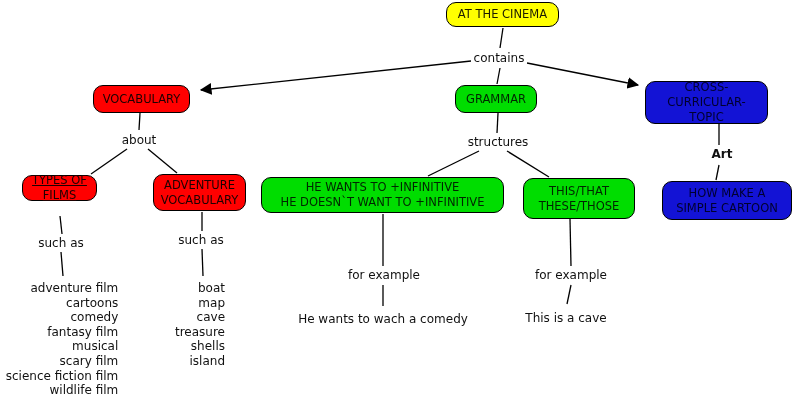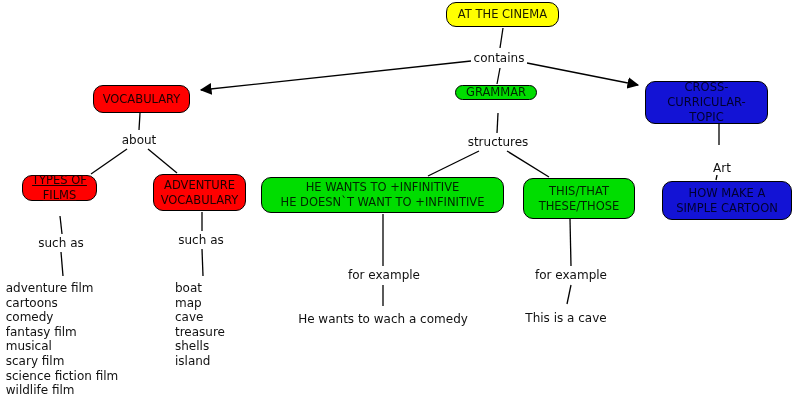--- a/index.html
+++ b/index.html
@@ -29,38 +29,38 @@
     transform:translate(-50%,-50%);
     font-size:12px;color:#111111;
     background:#ffffff;
     padding:0 2px;
     white-space:nowrap;
   }
   .textnode{
     position:absolute;
     transform:translateX(-50%);
     font-size:12px;line-height:14.6px;color:#111111;
-    text-align:left;white-space:nowrap;
+    text-align:right;white-space:nowrap;
   }
 
   
   #node-cinema        {left:446px;top:2px;  width:113px;height:25px;}
   #node-vocabulary    {left:93px; top:85px; width:97px; height:28px;}
-  #node-grammar       {left:455px;top:85px; width:82px; height:15px;}
+  #node-grammar       {left:455px;top:85px; width:82px; height:28px;}
   #node-cross-topic   {left:645px;top:81px; width:123px;height:43px;}
   #node-types-films   {left:22px; top:175px;width:75px; height:26px;text-decoration:underline;}
   #node-adventure     {left:153px;top:174px;width:93px; height:37px;}
   #node-he-wants      {left:261px;top:177px;width:243px;height:36px;}
   #node-this-that     {left:523px;top:178px;width:112px;height:41px;}
   #node-how-make      {left:662px;top:181px;width:130px;height:39px;}
 
   #label-contains        {left:499px;top:58px;}
   #label-about           {left:139px;top:140px;}
   #label-structures      {left:498px;top:142px;}
-  #label-art             {left:722px;top:168px;}
+  #label-art             {left:722px;top:154px;font-weight:bold;}
   #label-such-as-left    {left:61px; top:243px;}
   #label-such-as-right   {left:201px;top:240px;}
   #label-for-example-left{left:384px;top:275px;}
   #label-for-example-right{left:571px;top:275px;}
 
   #list-film-types      {left:62px; top:281px;}
   #list-adventure-words {left:200px;top:281px;}
   #example-left         {left:383px;top:312px;}
   #example-right        {left:566px;top:311px;}
 </style>

